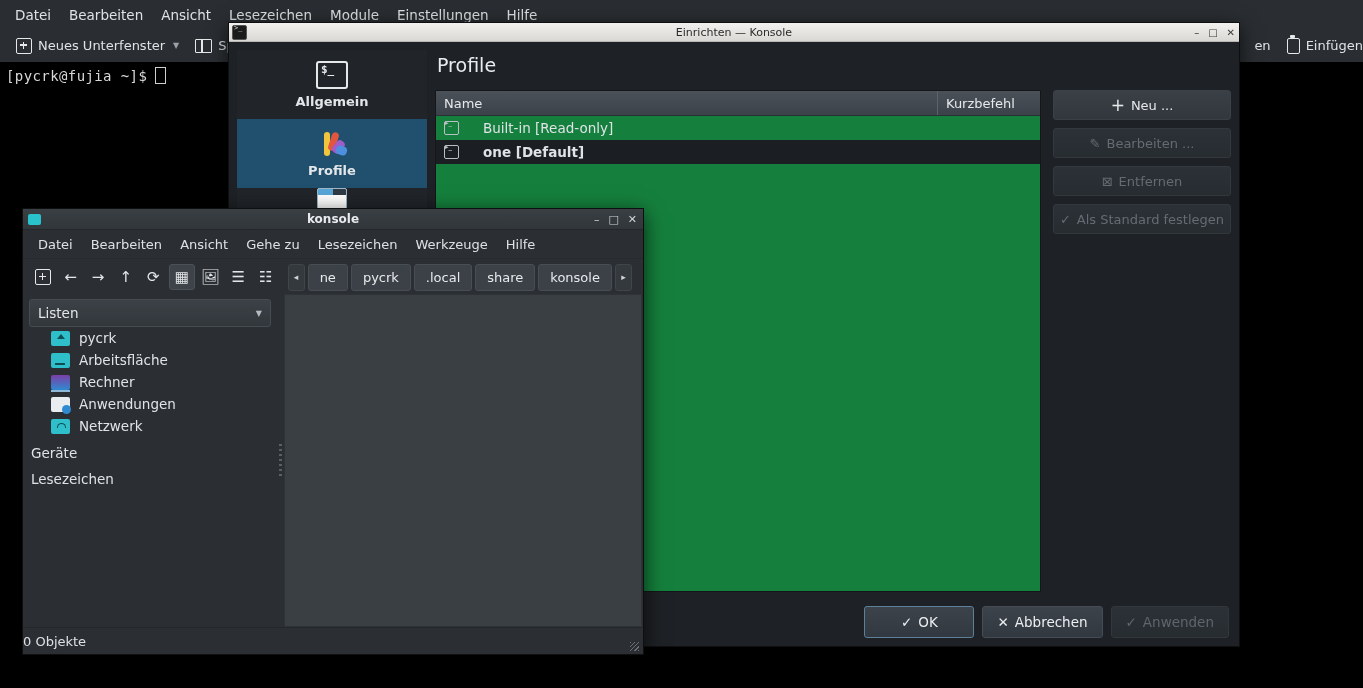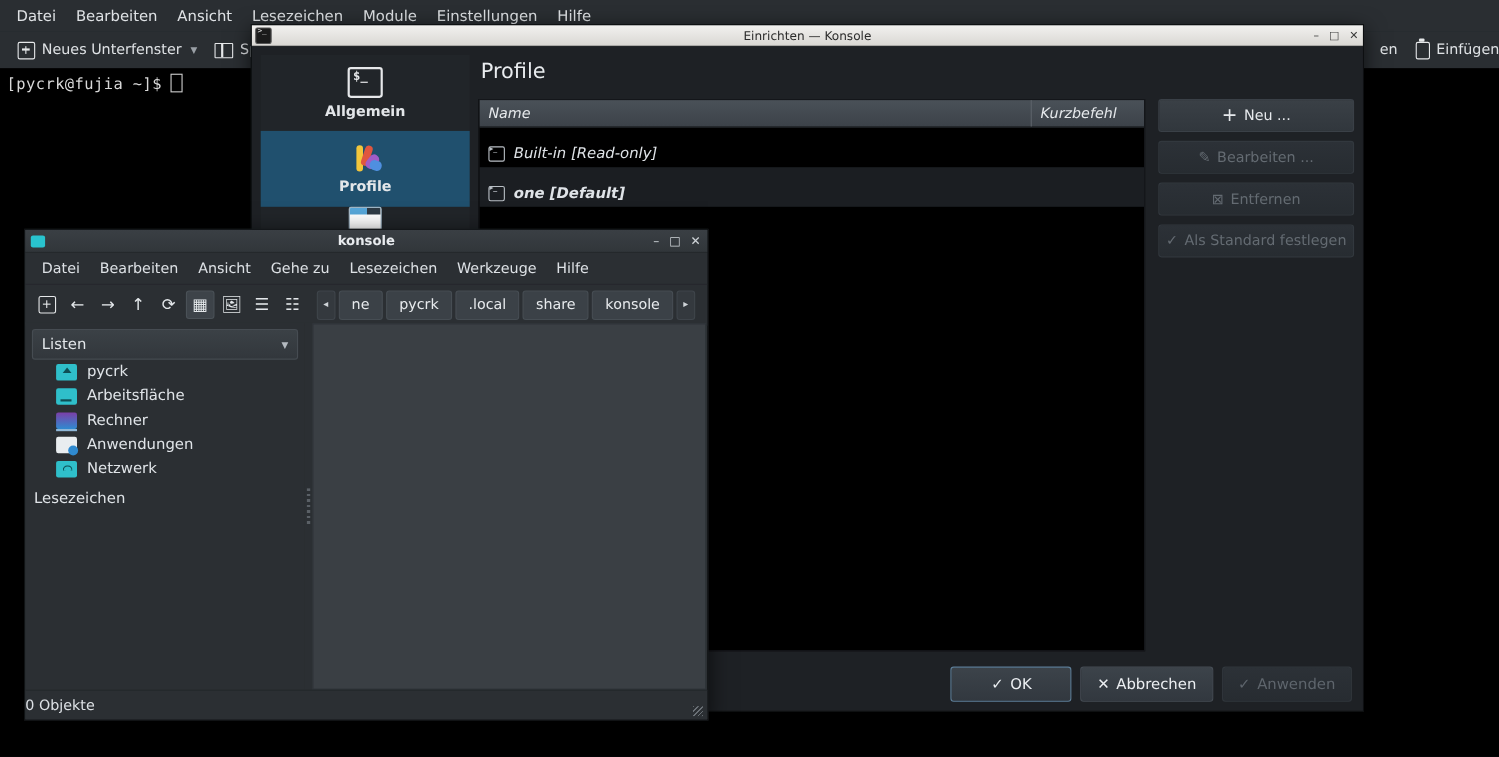--- a/index.html
+++ b/index.html
@@ -78,27 +78,27 @@
   .si-term:after{content:"$_";position:absolute;left:3px;top:0px;font-size:11px;color:#e6e8ea;
     font-family:"DejaVu Sans Mono","Liberation Mono",monospace;}
   .si-profile{width:30px;height:28px;position:relative;}
   .si-profile i{position:absolute;display:block;border-radius:4px;}
   .si-win{width:28px;height:22px;background:#fff;border:1px solid #9fb6c6;border-radius:2px;position:relative;overflow:hidden;}
   .si-win:before{content:"";position:absolute;left:0;top:0;right:0;height:6px;
     background:linear-gradient(to right,#57a6d8 0 55%,#2e3a44 55% 100%);}
 
   #cfg-main{position:absolute;left:206px;top:8px;right:8px;bottom:54px;}
   #cfg-h1{font-size:19px;color:#e9ecef;padding:4px 0 10px 2px;}
-  #cfg-list{position:absolute;left:0;top:40px;right:190px;bottom:0;background:#000000;border:1px solid #14161a;font-style:italic;}
+  #cfg-list{position:absolute;left:0;top:40px;right:190px;bottom:0;background:#15803d;border:1px solid #14161a;}
   #cfg-list-head{display:flex;height:24px;background:linear-gradient(to bottom,#4a5158,#3c4249);
     border-bottom:1px solid #2b3035;color:#e6e9ec;font-size:13px;}
   #cfg-list-head .hc{display:flex;align-items:center;padding:0 8px;}
   #cfg-list-head .hc.c1{flex:1;border-right:1px solid #5c636a;}
   #cfg-list-head .hc.c2{width:86px;}
-  .cfg-row{height:24px;display:flex;align-items:center;gap:8px;padding:12px 0 0 8px;color:#dfe3e7;font-size:13.5px;}
+  .cfg-row{height:24px;display:flex;align-items:center;gap:24px;padding:0 0 0 8px;color:#dfe3e7;font-size:13.5px;}
   .cfg-row.alt{background:#1b1e22;}
   .cfg-row.bold{font-weight:bold;}
   .row-ico{width:13px;height:12px;border:1.4px solid #b9bfc5;border-radius:2px;position:relative;flex:none;}
   .row-ico:after{content:"▸_";position:absolute;left:0px;top:-3px;font-size:7px;color:#b9bfc5;}
 
   #cfg-btns{position:absolute;right:0;top:40px;width:178px;display:flex;flex-direction:column;gap:8px;}
   .cfg-btn{height:28px;border:1px solid #3a4047;border-radius:3px;
     background:linear-gradient(to bottom,#3a4046,#31373d);
     display:flex;align-items:center;justify-content:center;gap:6px;color:#e6e9ec;font-size:13px;}
   .cfg-btn.dis{color:#646b72;background:linear-gradient(to bottom,#2c3137,#272c31);border-color:#32383e;}
@@ -387,20 +387,21 @@
       </div>
       <div class="pl-item">
         <span class="pl-ico ico-apps"></span>
         <span>Anwendungen</span>
       </div>
       <div class="pl-item">
         <span class="pl-ico ico-net"></span>
         <span>Netzwerk</span>
       </div>
 
+      <div class="pl-section">Geräte</div>
       <div class="pl-section">Lesezeichen</div>
     </div>
 
     <div id="dol-splitter">
       <div class="grip"></div>
     </div>
 
     <div id="dol-view"></div>
   </div>
 

